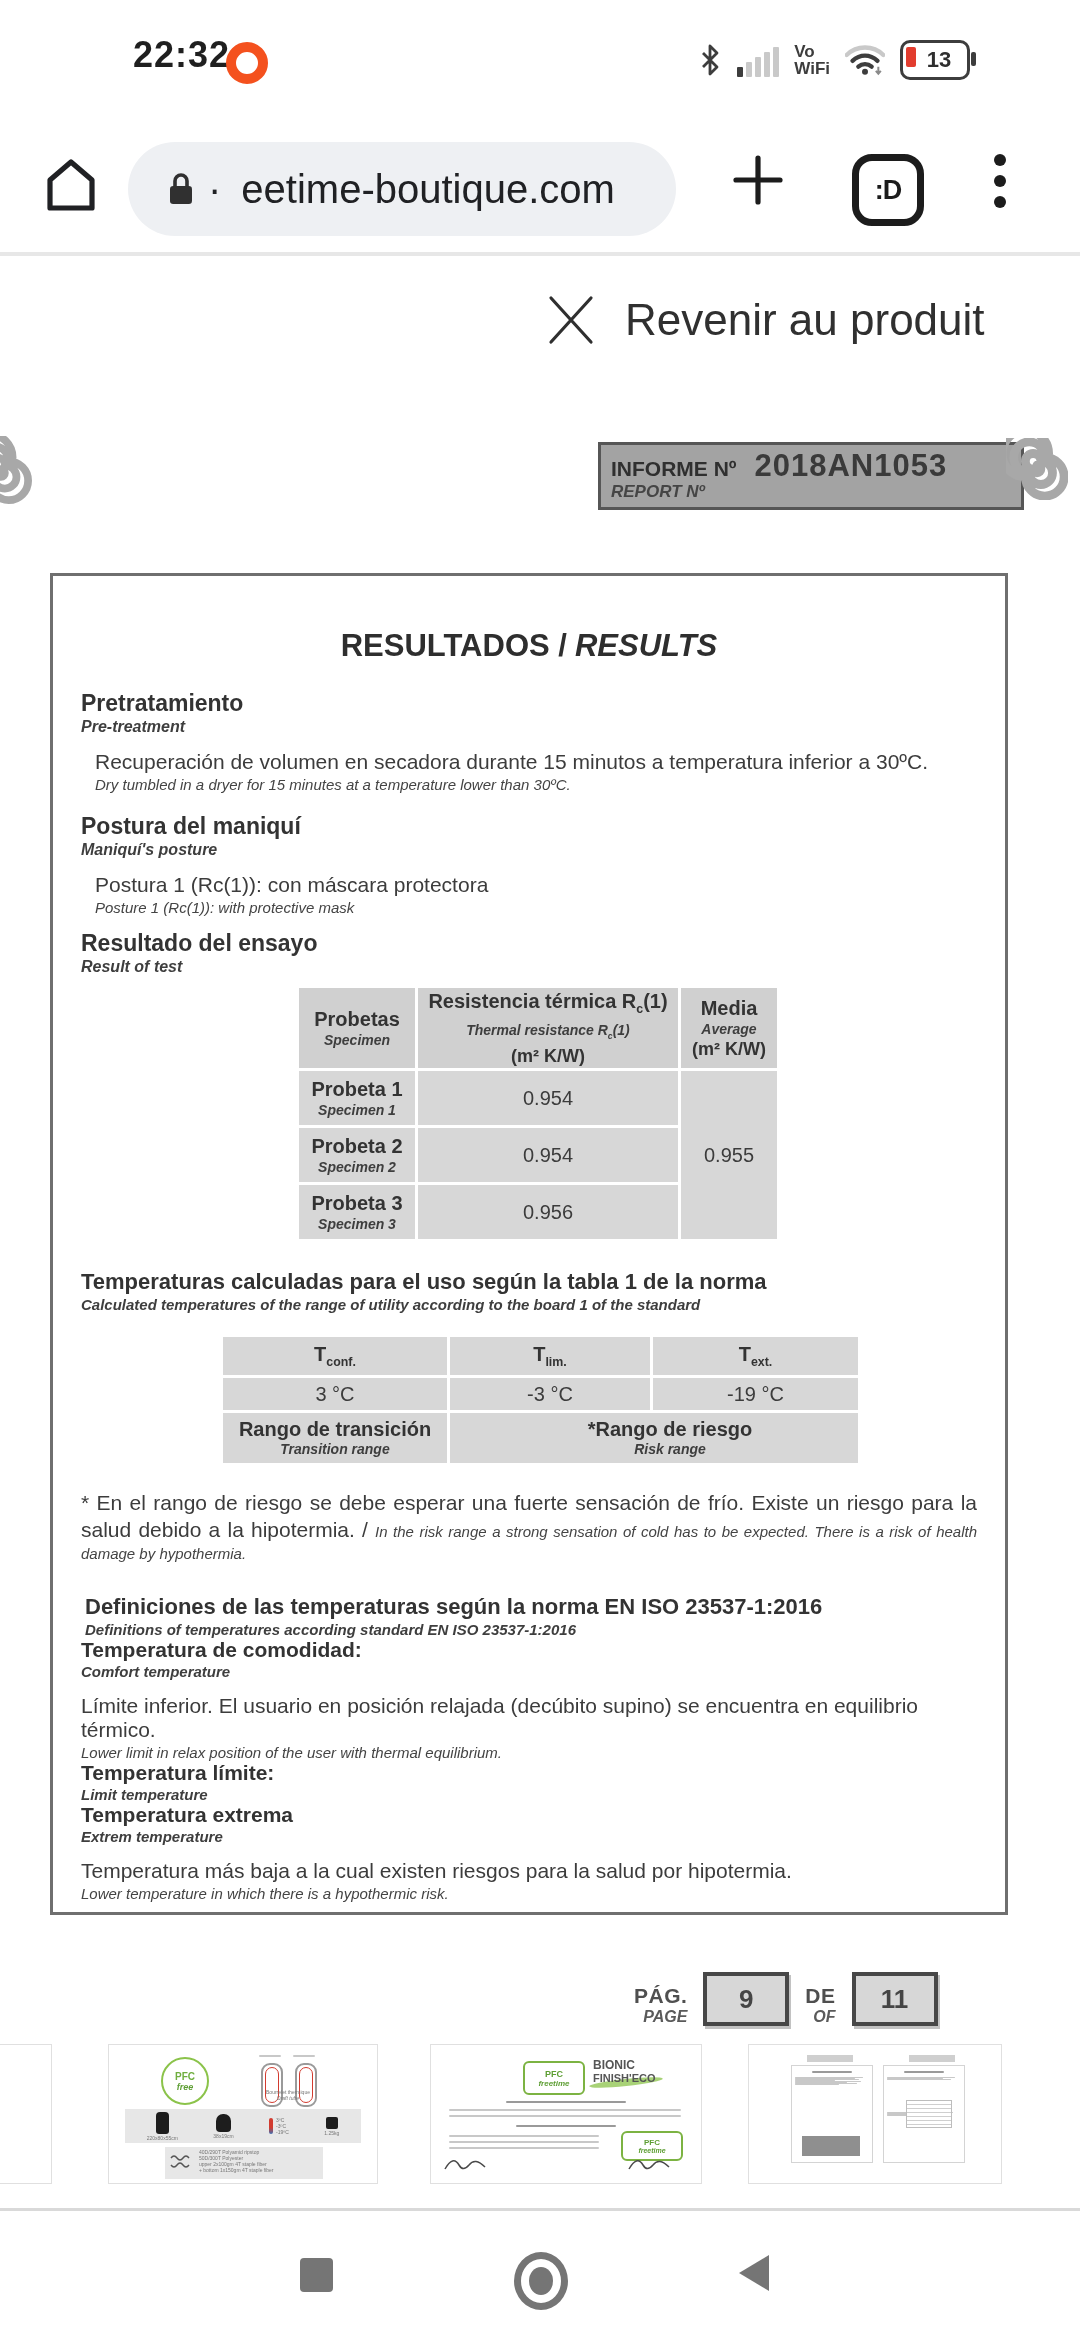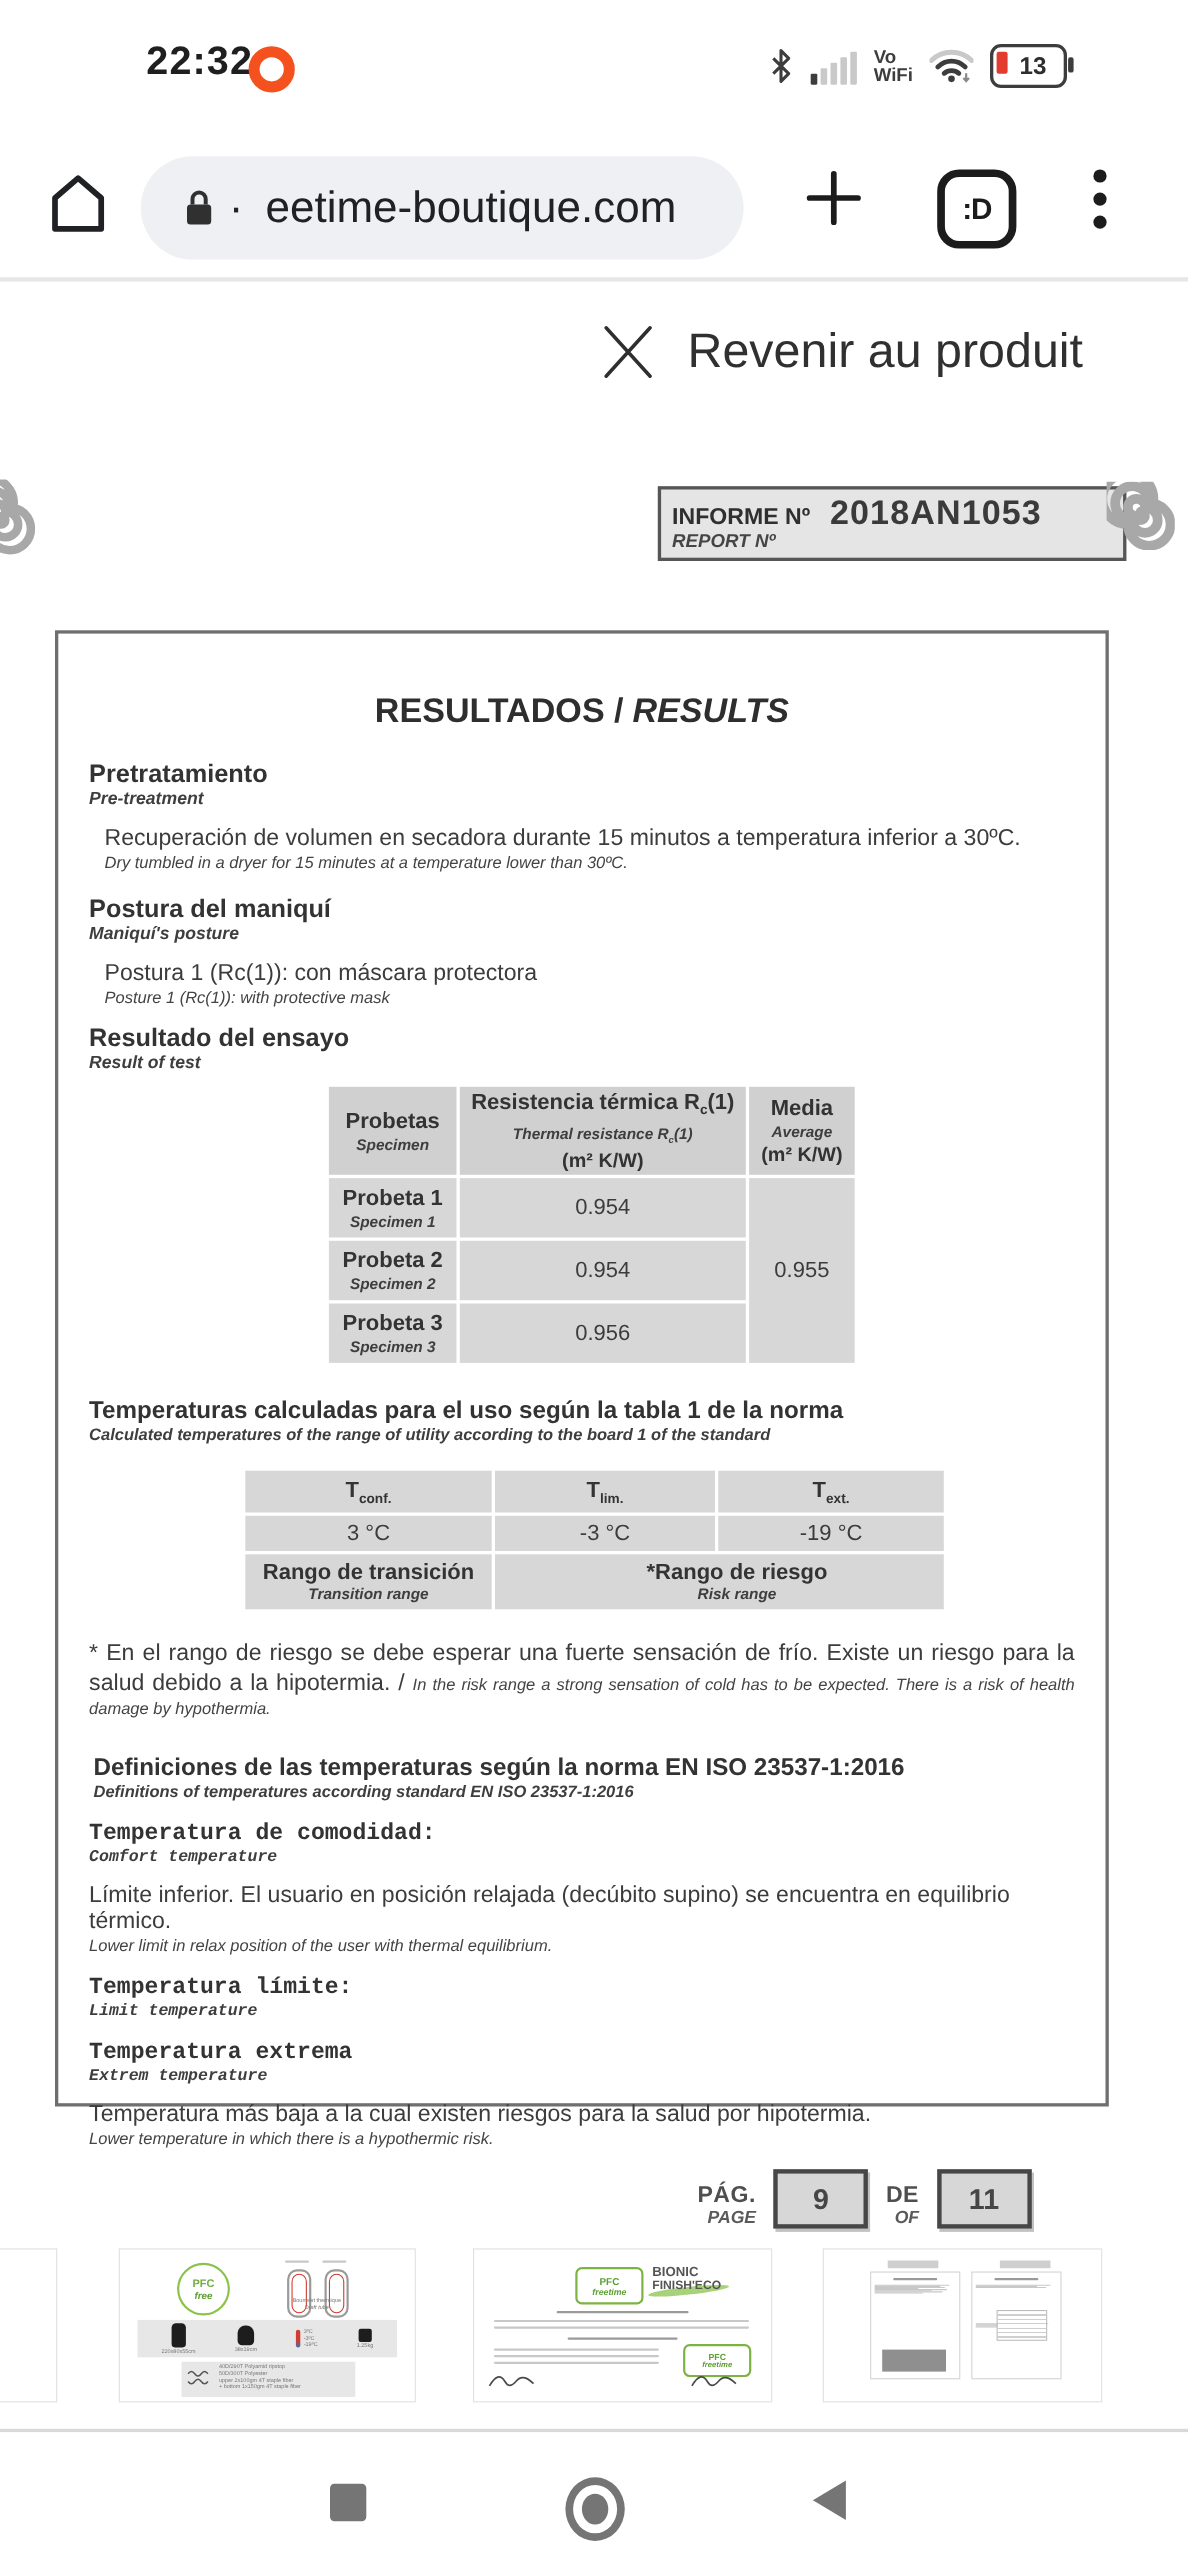--- a/index.html
+++ b/index.html
@@ -39,38 +39,38 @@
   .menu-dots i{width:12px;height:12px;background:#1c1c1c;border-radius:50%;}
   .tb-divider{top:252px;left:0;width:1080px;height:4px;background:#e7e7e7;}
 
   
   #close-row{left:545px;top:292px;display:flex;align-items:center;gap:28px;cursor:pointer;}
   #close-row .lbl{font-size:44px;color:#303030;}
 
   
   .spiral-l{left:-30px;top:436px;}
   .spiral-r{left:1006px;top:438px;}
-  .stamp{left:598px;top:442px;width:400px;height:56px;background:#e5e5e5;border:3px solid #565656;
+  .stamp{left:598px;top:442px;width:400px;height:56px;background:#a3a3a3;border:3px solid #565656;
     padding:3px 10px;box-sizing:content-box;}
   .stamp .r1{display:flex;align-items:baseline;gap:18px;}
   .stamp .informe{font-size:21px;font-weight:700;color:#2f2f2f;}
   .stamp .num{font-size:31px;font-weight:700;color:#3a3a3a;letter-spacing:1px;}
   .stamp .rep{font-size:17px;font-weight:700;font-style:italic;color:#454545;margin-top:-2px;}
 
   
   #doc{left:50px;top:573px;width:958px;height:1342px;border:3px solid #6f6f6f;background:#fff;
     box-sizing:border-box;padding:0 28px;color:#3a3a3a;}
   .doc-title{margin-top:52px;text-align:center;font-size:31px;font-weight:700;color:#2e2e2e;}
   .doc-title .it{font-style:italic;margin-left:8px;}
   .h .es{font-size:23px;font-weight:700;color:#333;}
   .h .en{font-size:16px;font-weight:700;font-style:italic;color:#3e3e3e;margin-top:1px;}
   .p{margin-left:14px;}
   .p .es{font-size:21px;color:#3c3c3c;}
   .p .en{font-size:15px;font-style:italic;color:#444;margin-top:2px;}
-  .mt26{margin-top:26px;} .mt16{margin-top:14px;} .mt20{margin-top:20px;} .mt14{margin-top:14px;} .mt30{margin-top:30px;} .mt18{margin-top:18px;font-family:Liberation Mono, monospace;}
+  .mt26{margin-top:26px;} .mt16{margin-top:14px;} .mt20{margin-top:20px;} .mt14{margin-top:14px;} .mt30{margin-top:30px;} .mt18{}
 
   .t1{margin:12px 0 0 218px;display:grid;grid-template-columns:116px 260px 96px;
     grid-template-rows:80px 54px 54px 54px;gap:3px;width:478px;}
   .t1 > div{background:#d7d7d7;display:flex;flex-direction:column;align-items:center;justify-content:center;text-align:center;}
   .t1 .hd{background:#d0d0d0;}
   .t1 .l1{font-size:20px;font-weight:700;color:#333;line-height:24px;}
   .t1 .l2{font-size:14px;font-weight:700;font-style:italic;color:#3e3e3e;line-height:18px;}
   .t1 .l3{font-size:18px;font-weight:700;color:#333;line-height:22px;}
   .t1 .val{font-size:20px;color:#3c3c3c;}
   .t1 .avg{grid-column:3;grid-row:2 / span 3;}

